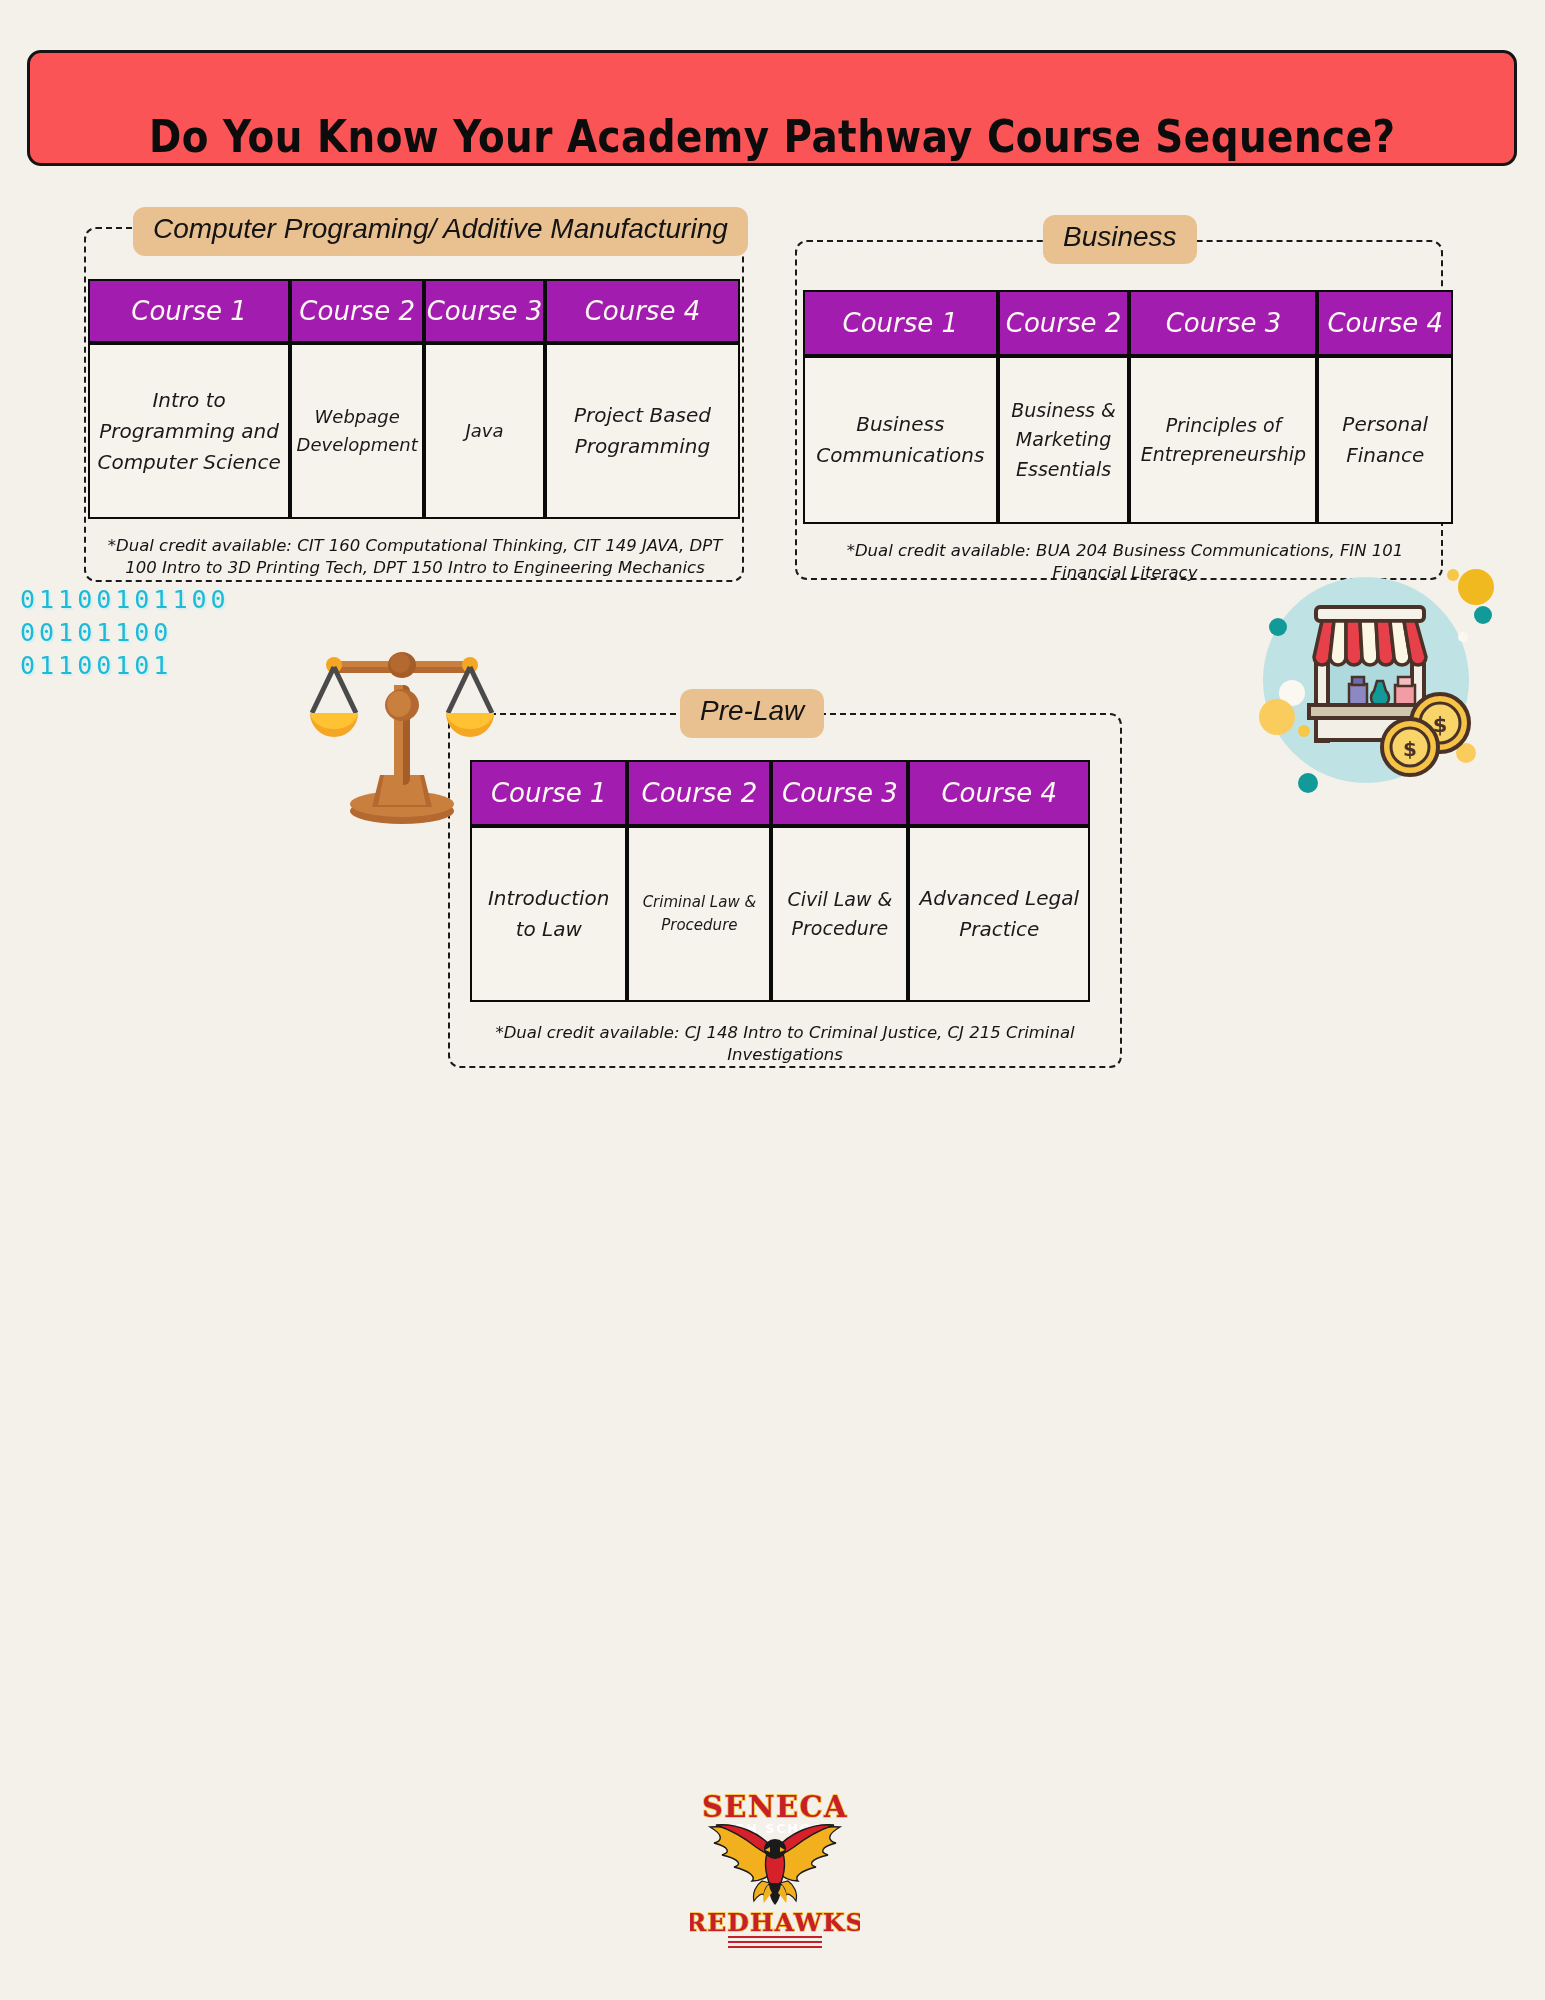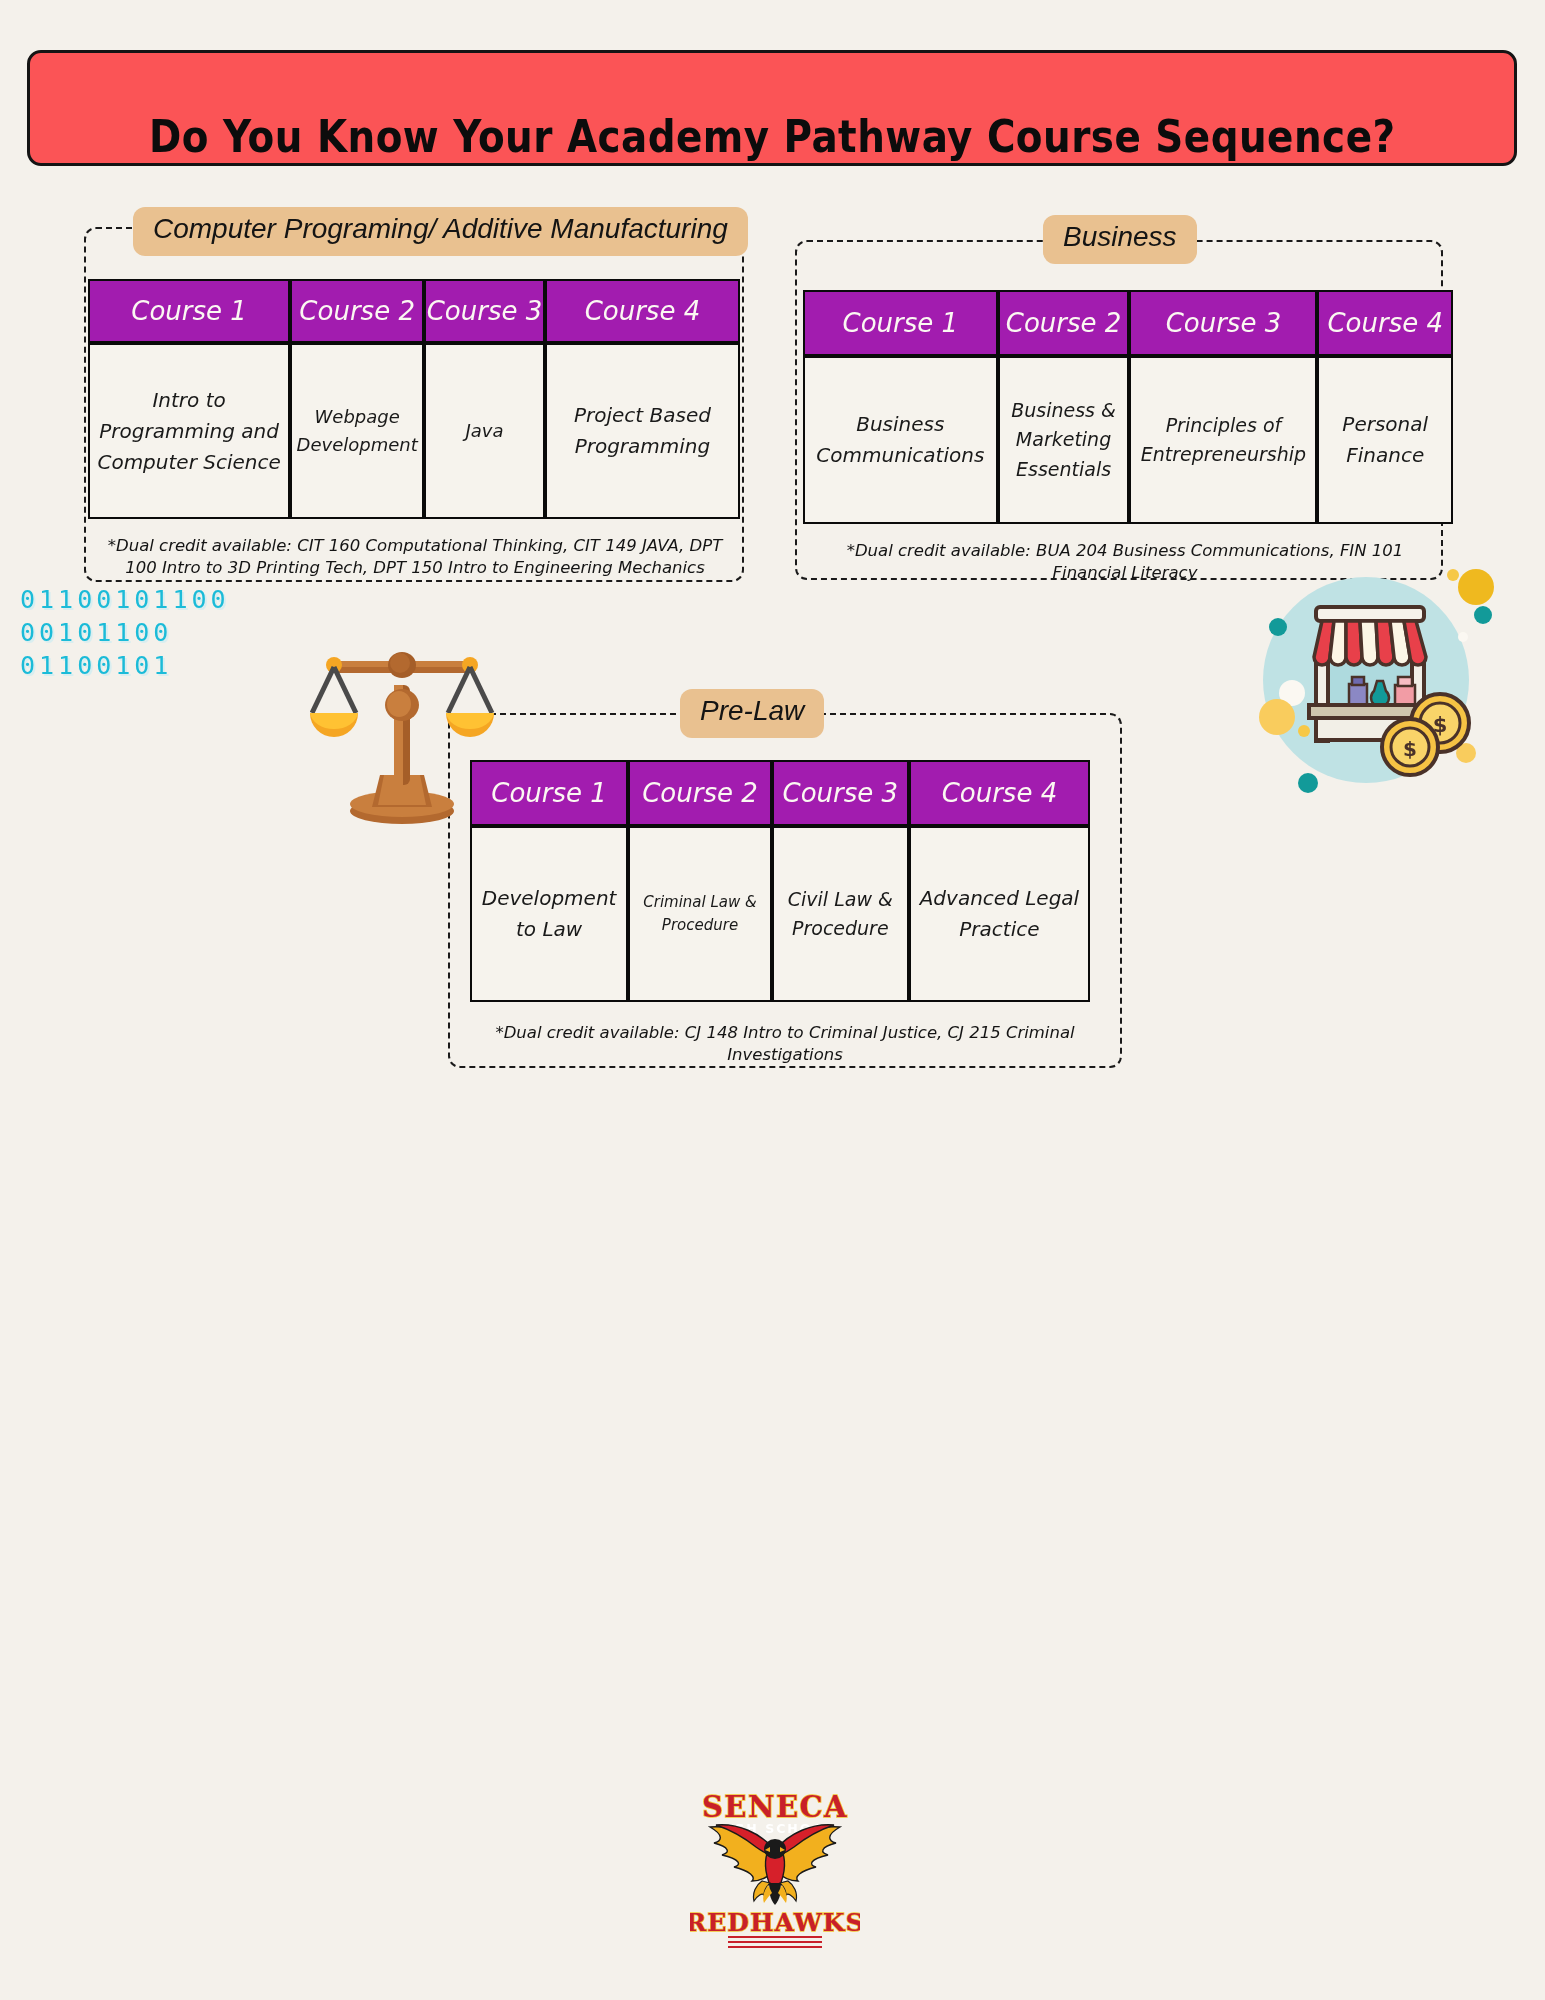--- a/index.html
+++ b/index.html
@@ -191,21 +191,21 @@
 
 <table class="course-table" style="left:470px; top:760px; width:620px;">
   <tbody>
       <tr>
     <td class="hdr" style="width:155px; height:62px;">Course 1</td>
     <td class="hdr" style="width:143px;">Course 2</td>
     <td class="hdr" style="width:135px;">Course 3</td>
     <td class="hdr" style="width:182px;">Course 4</td>
   </tr>
   <tr>
-    <td class="cell" style="height:160px;">Development to Law</td>
+    <td class="cell" style="height:160px;">Introduction to Law</td>
     <td class="cell" style="font-size:15px;">Criminal Law &amp; Procedure</td>
     <td class="cell" style="font-size:19px;">Civil Law &amp; Procedure</td>
     <td class="cell">Advanced Legal Practice</td>
   </tr>
 </tbody>
   </table>
 
 <div class="footnote" style="left:460px; top:1022px; width:650px;">*Dual credit available: CJ 148 Intro to Criminal Justice, CJ 215 Criminal Investigations</div>
 
 <div id="binary-decor">

